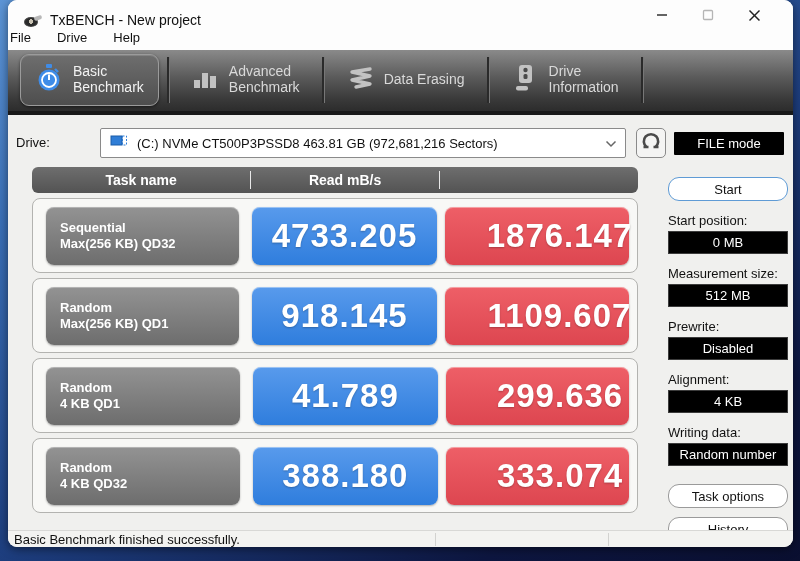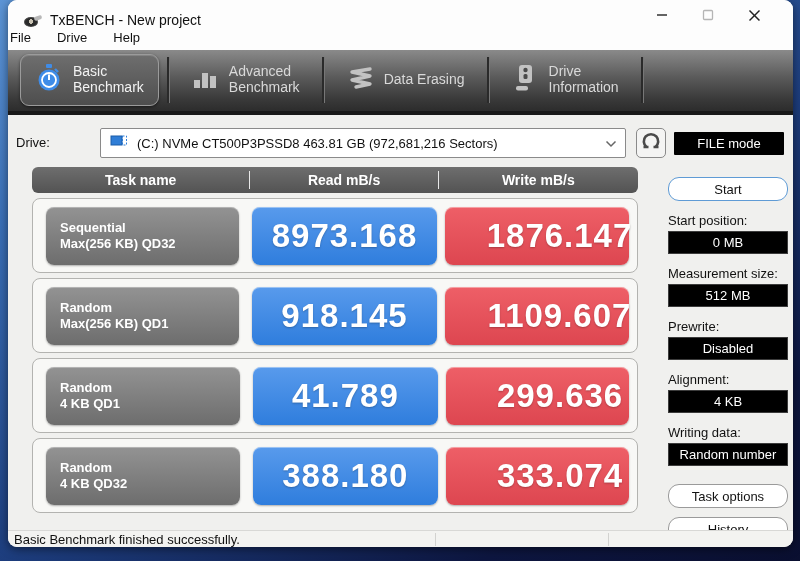--- a/index.html
+++ b/index.html
@@ -176,29 +176,28 @@
     </div>
 
     <div class="filemode">FILE mode</div>
 
     <div class="bench-table">
       <div class="bt-header">
         <div class="bt-h-cell c1">Task name</div>
         <div class="bt-h-sep"></div>
         <div class="bt-h-cell c2">Read mB/s</div>
         <div class="bt-h-sep"></div>
-        <div class="bt-h-cell c3">Write mB/s</div>
       </div>
 
       <div class="bench-row">
         <div class="task-chip">
           <span>Sequential</span>
           <span>Max(256 KB) QD32</span>
         </div>
-        <div class="val-chip val-read">8973.168</div>
+        <div class="val-chip val-read">4733.205</div>
         <div class="val-chip val-write">1876.147</div>
       </div>
 
       <div class="bench-row">
         <div class="task-chip">
           <span>Random</span>
           <span>Max(256 KB) QD1</span>
         </div>
         <div class="val-chip val-read">918.145</div>
         <div class="val-chip val-write">1109.607</div>

